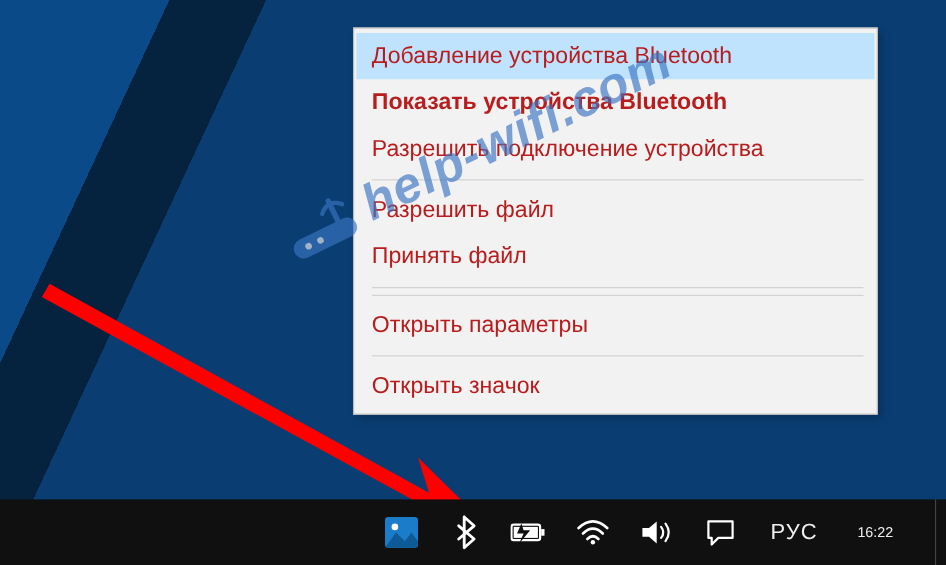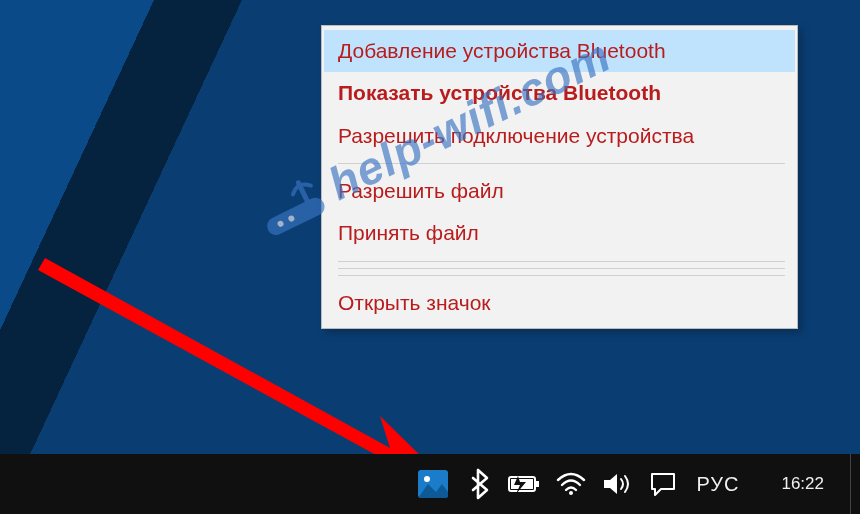--- a/index.html
+++ b/index.html
@@ -53,42 +53,41 @@
     background: #101010;
     display: flex;
     align-items: center;
     justify-content: flex-end;
     padding-right: 4px;
     color: #f0f0f0;
   }
   .tray {
     display: flex;
     align-items: center;
-    gap: 12px;
+    gap: 24px;
   }
   .tray .ticon {
     width: 34px;
     display: flex;
     align-items: center;
     justify-content: center;
     color: #e8e8e8;
   }
   .tray .ticon svg { display:block; }
   .lang {
     font-size: 20px;
     letter-spacing: 1px;
     padding: 0 4px;
   }
   .clock {
-    font-size: 17px;
+    font-size: 13px;
     line-height: 1.2;
     text-align: right;
     padding: 0 8px;
     white-space: nowrap;
-    margin-left: 18px;
   }
   .clock .time { display:block; text-align:center;}
   .clock .date { display:block; }
   
   .arrow {
     position: absolute;
     left: 30px;
     top: 248px;
     width: 410px;
     height: 260px;
@@ -139,20 +138,21 @@
 
 <div class="context-menu">
   <div class="item hover">Добавление устройства Bluetooth</div>
   <div class="item bold">Показать устройства Bluetooth</div>
   <div class="item">Разрешить подключение устройства</div>
   <div class="sep"></div>
   <div class="item">Разрешить файл</div>
   <div class="item">Принять файл</div>
   <div class="sep"></div>
   <div class="sep"></div>
+  <div class="item">Открыть параметры</div>
   <div class="sep"></div>
   <div class="item">Открыть значок</div>
 </div>
 
 <div class="watermark">
   <span class="wicon">
     <svg width="70" height="48" viewBox="0 0 70 48">
       <rect x="4" y="26" width="62" height="18" rx="9" fill="#3a74c4"></rect>
       <circle cx="18" cy="35" r="3" fill="#f2f2f2"></circle>
       <circle cx="30" cy="35" r="3" fill="#f2f2f2"></circle>

